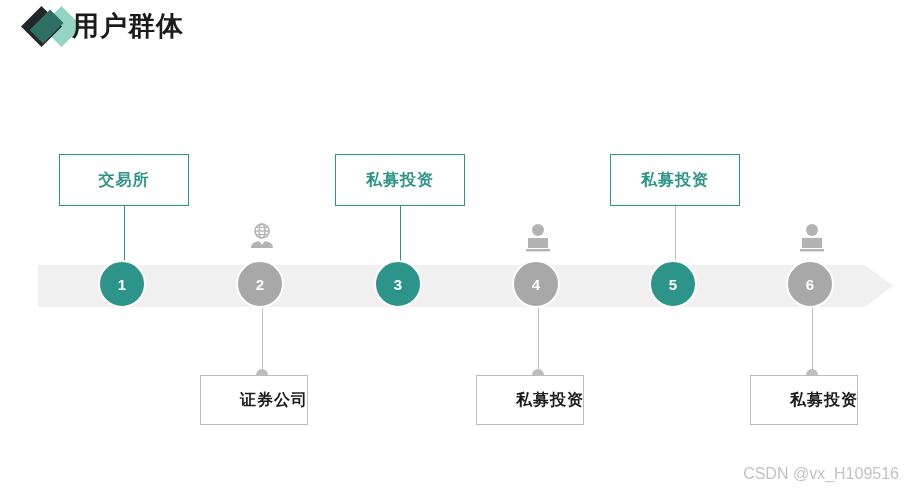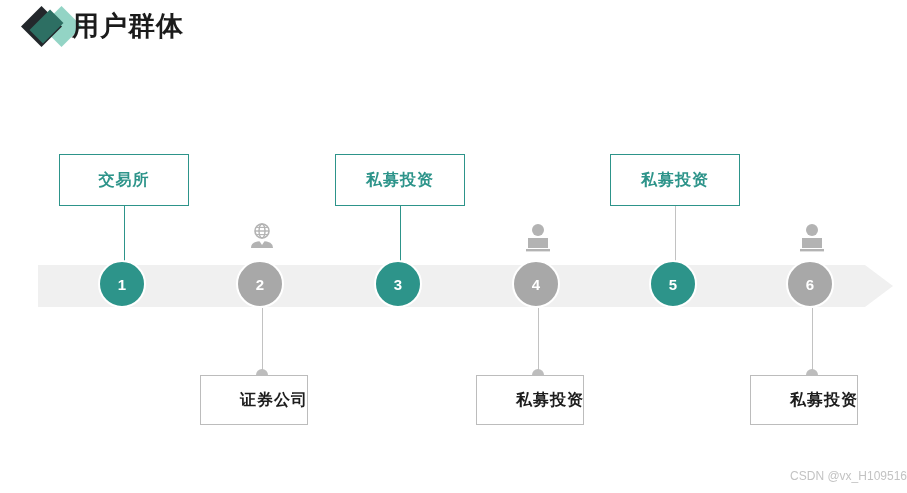--- a/index.html
+++ b/index.html
@@ -167,23 +167,23 @@
     position: absolute;
     left: -16px;
     top: 222px;
     width: 32px;
     height: 32px;
   }
 
   
   .watermark {
     position: absolute;
-    right: 0;
+    right: 8px;
     bottom: 10px;
-    font-size: 12px;
+    font-size: 16px;
     color: #c3c3c3;
     font-family: "Liberation Sans", "DejaVu Sans", sans-serif;
     white-space: nowrap;
   }
 </style>
 </head>
 <body>
 
 <div class="header">
   <div class="logo-mark">

